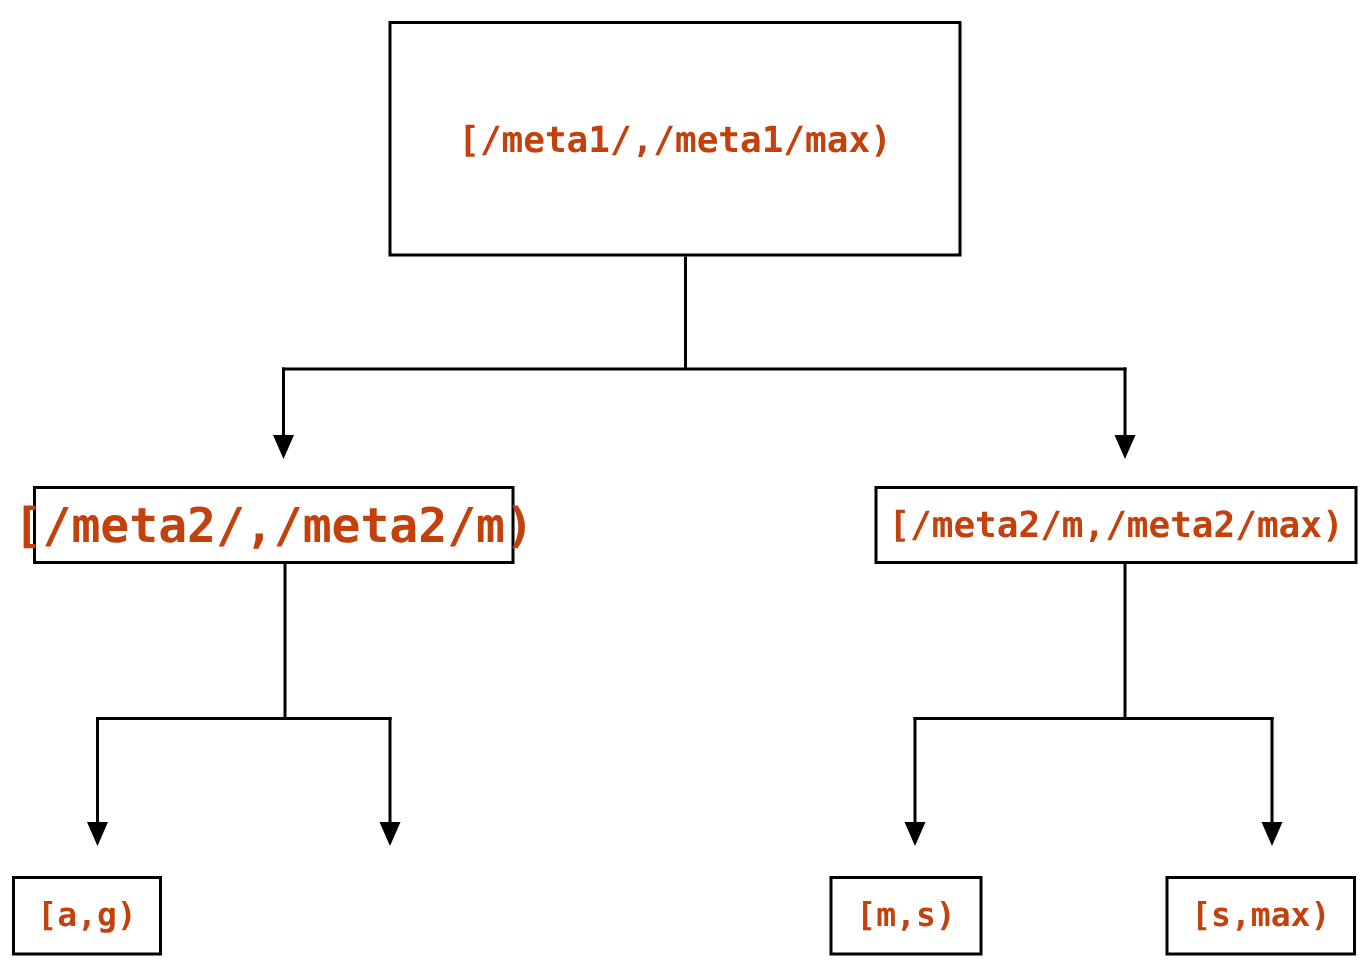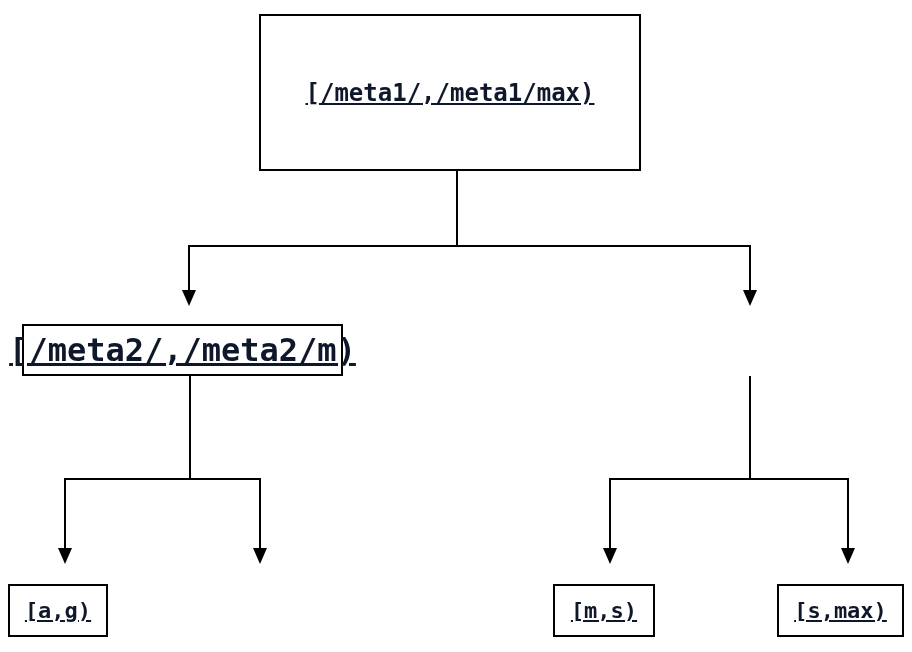--- a/index.html
+++ b/index.html
@@ -17,23 +17,22 @@
   }
   .node {
     position: absolute;
     box-sizing: border-box;
     border: 2px solid #000000;
     background: #ffffff;
     display: flex;
     align-items: center;
     justify-content: center;
     font-weight: bold;
-    color: #0f172a;
+    color: #c2410c;
     white-space: nowrap;
-    text-decoration: underline;
   }
   .node-root  { left: 259px; top: 14px;  width: 382px; height: 157px; font-size: 24px; }
   .node-mid-left  { left: 22px;  top: 324px; width: 321px; height: 52px; font-size: 32px; }
   .node-mid-right { left: 583px; top: 324px; width: 322px; height: 52px; font-size: 24px; }
   .node-leaf { top: 584px; height: 53px; font-size: 22px; }
   .node-leaf-ag   { left: 8px;   width: 100px; }
   .node-leaf-gm   { left: 203px; width: 100px; }
   .node-leaf-ms   { left: 553px; width: 102px; }
   .node-leaf-smax { left: 777px; width: 127px; }
 
@@ -88,20 +87,21 @@
   <div class="node node-root">[/meta1/,/meta1/max)</div>
 
   <div class="vline c1-stem"></div>
   <div class="hline c1-crossbar"></div>
   <div class="vline c1-left-drop"></div>
   <div class="vline c1-right-drop"></div>
   <div class="arrowhead c1-left-arrow"></div>
   <div class="arrowhead c1-right-arrow"></div>
 
   <div class="node node-mid-left">[/meta2/,/meta2/m)</div>
+  <div class="node node-mid-right">[/meta2/m,/meta2/max)</div>
 
   <div class="vline c2-stem"></div>
   <div class="hline c2-crossbar"></div>
   <div class="vline c2-left-drop"></div>
   <div class="vline c2-right-drop"></div>
   <div class="arrowhead c2-left-arrow"></div>
   <div class="arrowhead c2-right-arrow"></div>
 
   <div class="vline c3-stem"></div>
   <div class="hline c3-crossbar"></div>

